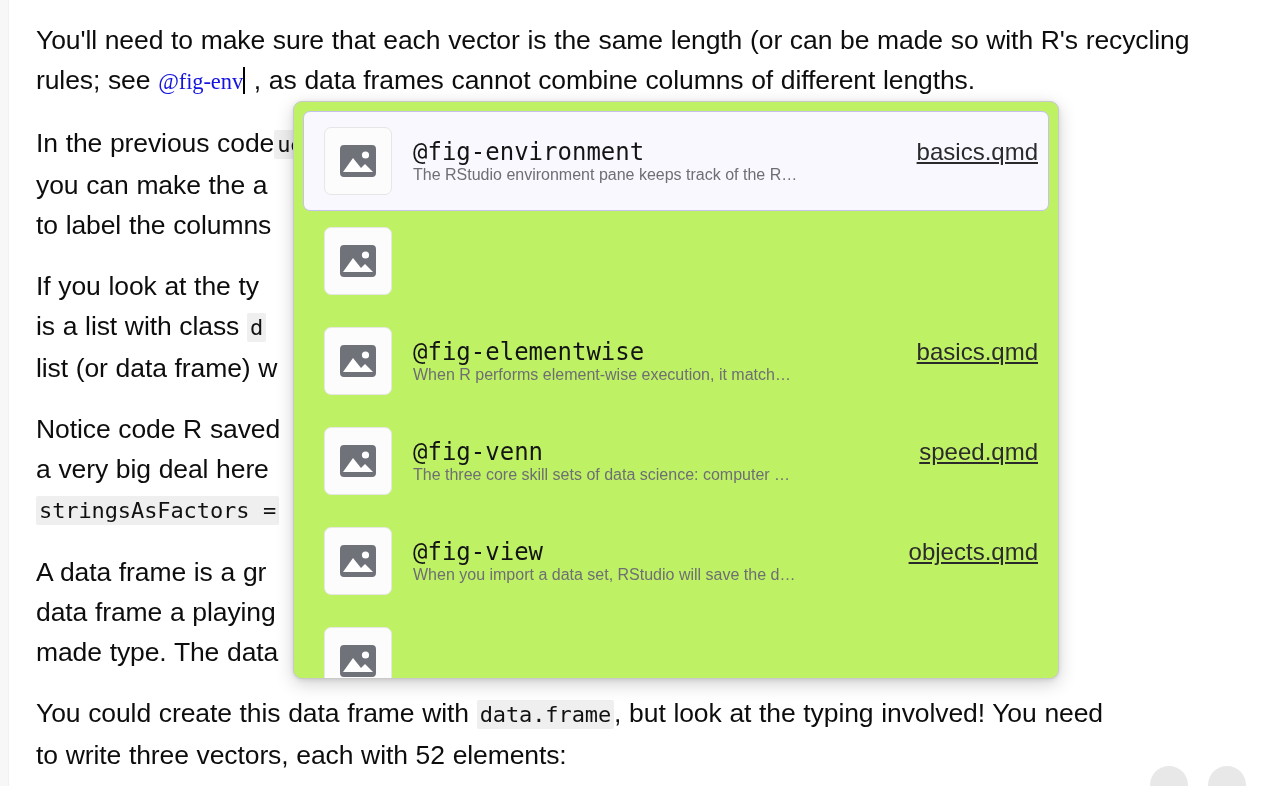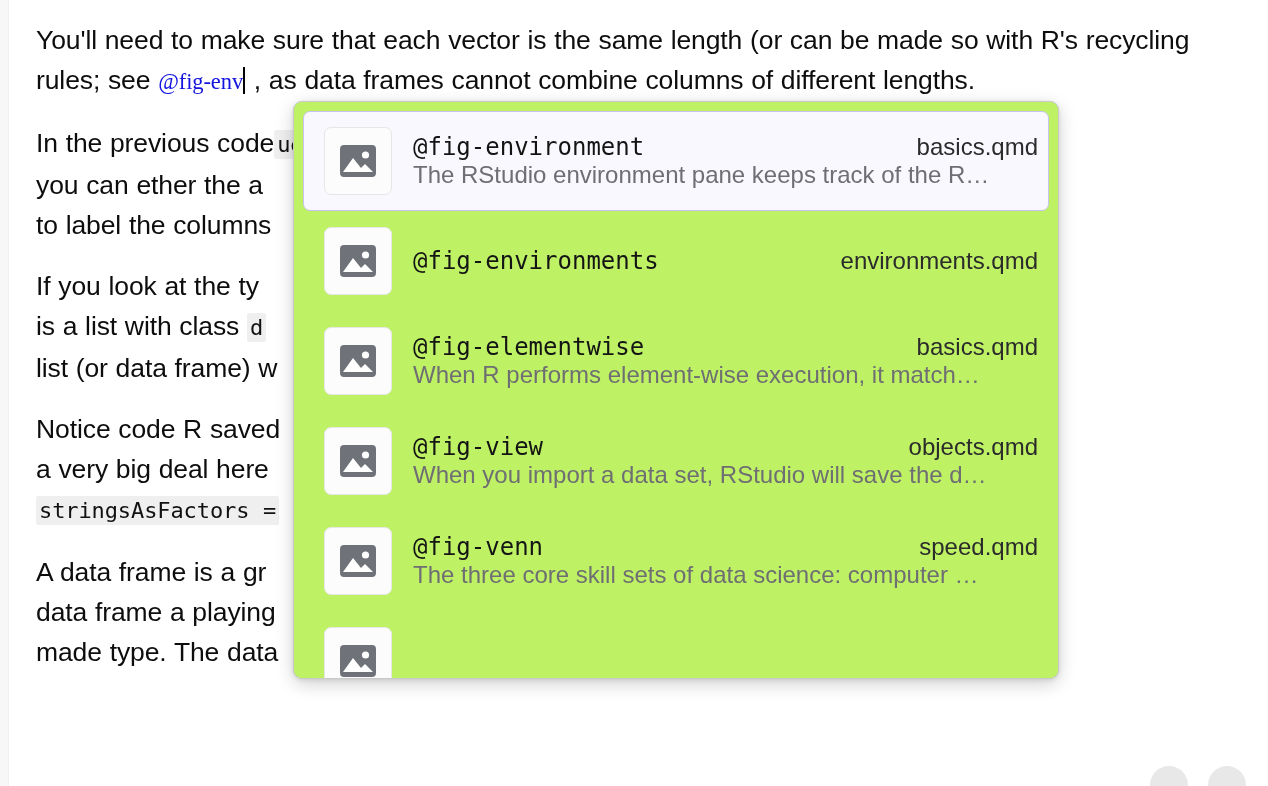--- a/index.html
+++ b/index.html
@@ -132,25 +132,26 @@
     font-family: "DejaVu Sans Mono", monospace;
     font-size: 24px;
     color: #141414;
     white-space: nowrap;
   }
   .ac-file {
     font-family: "Liberation Sans", sans-serif;
     font-size: 24px;
     color: #2b2b2b;
     white-space: nowrap;
+    text-decoration: underline;
   }
   .ac-desc {
     margin-top: 7px;
     font-family: "Liberation Sans", sans-serif;
-    font-size: 24px;
+    font-size: 16px;
     color: #6e6e73;
     white-space: nowrap;
     overflow: hidden;
     text-overflow: clip;
   }
 
   
   .fab-row {
     position: absolute;
     right: 22px;
@@ -168,35 +169,37 @@
 </head>
 <body>
 
 <div class="gutter"></div>
 
 <div class="doc">
 
   <p class="para"><span>You'll need to make sure that each vector is the same length (or can be made so with R's</span> <span>recycling rules; see </span><span class="xref">@fig-env</span><span class="caret"></span><span> , as data frames cannot combine columns of different lengths.</span></p>
 
   <p class="para"><span>In the previous code</span><span class="code">ue</span><span>, but</span>
-<span>you can ether the a</span>                              <span>nt names</span>
+<span>you can make the a</span>                              <span>nt names</span>
 <span>to label the columns</span></p>
 
   <p class="para"><span>If you look at the ty</span>                                      <span>ta frame</span>
 <span>is a list with class </span><span class="code">d</span>                              <span>ether by a</span>
 <span>list (or data frame) w</span></p>
 
   <p class="para"><span>Notice code R saved</span>                                        <span>s! It is not</span>
 <span>a very big deal here</span>
 <span class="code">stringsAsFactors =</span></p>
 
   <p class="para"><span>A data frame is a gr</span>                                        <span>ow in the</span>
 <span>data frame a playing</span>                                       <span>propriate</span>
 <span>made type. The data</span></p>
 
+  <p class="para last"><span>You could create this data frame with </span><span class="code">data.frame</span><span>, but look at the typing involved! You need</span>
+<span>to write three vectors, each with 52 elements:</span></p>
 
 </div>
 
 <div class="popup">
   <div class="popup-list">
 
     <div class="ac-item selected">
       <span class="thumb">
         <svg width="36" height="32" viewBox="0 0 36 32" aria-hidden="true">
           <rect x="1" y="1" width="34" height="30" rx="3" fill="#6f7278"></rect>
@@ -217,24 +220,20 @@
     <div class="ac-item">
       <span class="thumb">
         <svg width="36" height="32" viewBox="0 0 36 32" aria-hidden="true">
           <rect x="1" y="1" width="34" height="30" rx="3" fill="#6f7278"></rect>
           <circle cx="25.5" cy="10" r="3.6" fill="#ffffff"></circle>
           <path d="M3 27 L13 13 L21 23 L25 19 L33 27 Z" fill="#ffffff"></path>
           <rect x="1" y="1" width="34" height="30" rx="3" fill="none" stroke="#6f7278" stroke-width="2"></rect>
         </svg>
       </span>
       <span class="ac-body">
-        <span class="ac-top">
-          <span class="ac-id">@fig-environments</span>
-          <span class="ac-file">environments.qmd</span>
-        </span>
       </span>
     </div>
 
     <div class="ac-item">
       <span class="thumb">
         <svg width="36" height="32" viewBox="0 0 36 32" aria-hidden="true">
           <rect x="1" y="1" width="34" height="30" rx="3" fill="#6f7278"></rect>
           <circle cx="25.5" cy="10" r="3.6" fill="#ffffff"></circle>
           <path d="M3 27 L13 13 L21 23 L25 19 L33 27 Z" fill="#ffffff"></path>
           <rect x="1" y="1" width="34" height="30" rx="3" fill="none" stroke="#6f7278" stroke-width="2"></rect>
@@ -253,54 +252,54 @@
       <span class="thumb">
         <svg width="36" height="32" viewBox="0 0 36 32" aria-hidden="true">
           <rect x="1" y="1" width="34" height="30" rx="3" fill="#6f7278"></rect>
           <circle cx="25.5" cy="10" r="3.6" fill="#ffffff"></circle>
           <path d="M3 27 L13 13 L21 23 L25 19 L33 27 Z" fill="#ffffff"></path>
           <rect x="1" y="1" width="34" height="30" rx="3" fill="none" stroke="#6f7278" stroke-width="2"></rect>
         </svg>
       </span>
       <span class="ac-body">
         <span class="ac-top">
+          <span class="ac-id">@fig-venn</span>
+          <span class="ac-file">speed.qmd</span>
+        </span>
+        <span class="ac-desc">The three core skill sets of data science: computer …</span>
+      </span>
+    </div>
+
+    <div class="ac-item">
+      <span class="thumb">
+        <svg width="36" height="32" viewBox="0 0 36 32" aria-hidden="true">
+          <rect x="1" y="1" width="34" height="30" rx="3" fill="#6f7278"></rect>
+          <circle cx="25.5" cy="10" r="3.6" fill="#ffffff"></circle>
+          <path d="M3 27 L13 13 L21 23 L25 19 L33 27 Z" fill="#ffffff"></path>
+          <rect x="1" y="1" width="34" height="30" rx="3" fill="none" stroke="#6f7278" stroke-width="2"></rect>
+        </svg>
+      </span>
+      <span class="ac-body">
+        <span class="ac-top">
           <span class="ac-id">@fig-view</span>
           <span class="ac-file">objects.qmd</span>
         </span>
         <span class="ac-desc">When you import a data set, RStudio will save the d…</span>
       </span>
     </div>
 
     <div class="ac-item">
       <span class="thumb">
         <svg width="36" height="32" viewBox="0 0 36 32" aria-hidden="true">
           <rect x="1" y="1" width="34" height="30" rx="3" fill="#6f7278"></rect>
           <circle cx="25.5" cy="10" r="3.6" fill="#ffffff"></circle>
           <path d="M3 27 L13 13 L21 23 L25 19 L33 27 Z" fill="#ffffff"></path>
           <rect x="1" y="1" width="34" height="30" rx="3" fill="none" stroke="#6f7278" stroke-width="2"></rect>
         </svg>
       </span>
-      <span class="ac-body">
-        <span class="ac-top">
-          <span class="ac-id">@fig-venn</span>
-          <span class="ac-file">speed.qmd</span>
-        </span>
-        <span class="ac-desc">The three core skill sets of data science: computer …</span>
-      </span>
-    </div>
-
-    <div class="ac-item">
-      <span class="thumb">
-        <svg width="36" height="32" viewBox="0 0 36 32" aria-hidden="true">
-          <rect x="1" y="1" width="34" height="30" rx="3" fill="#6f7278"></rect>
-          <circle cx="25.5" cy="10" r="3.6" fill="#ffffff"></circle>
-          <path d="M3 27 L13 13 L21 23 L25 19 L33 27 Z" fill="#ffffff"></path>
-          <rect x="1" y="1" width="34" height="30" rx="3" fill="none" stroke="#6f7278" stroke-width="2"></rect>
-        </svg>
-      </span>
       <span class="ac-body"></span>
     </div>
 
   </div>
 </div>
 
 <div class="fab-row">
   <div class="fab"></div>
   <div class="fab"></div>
 </div>

